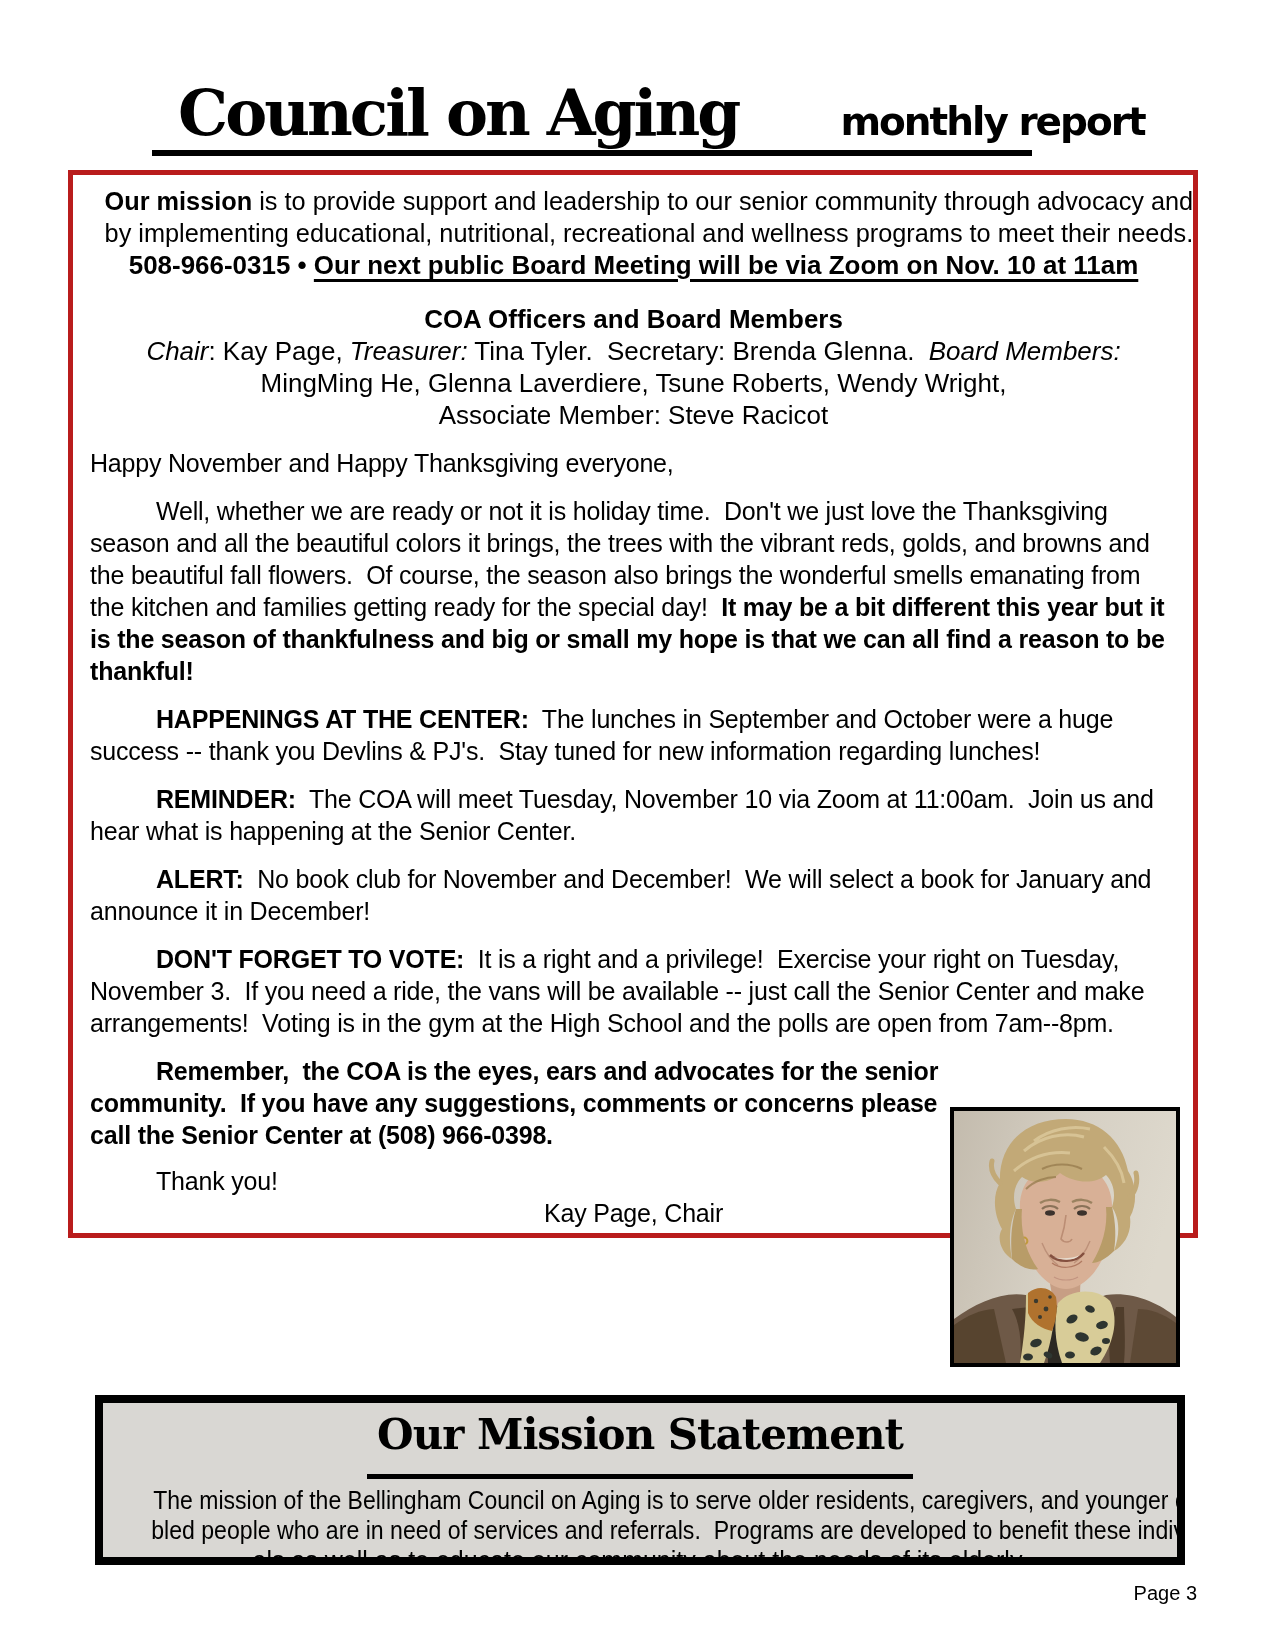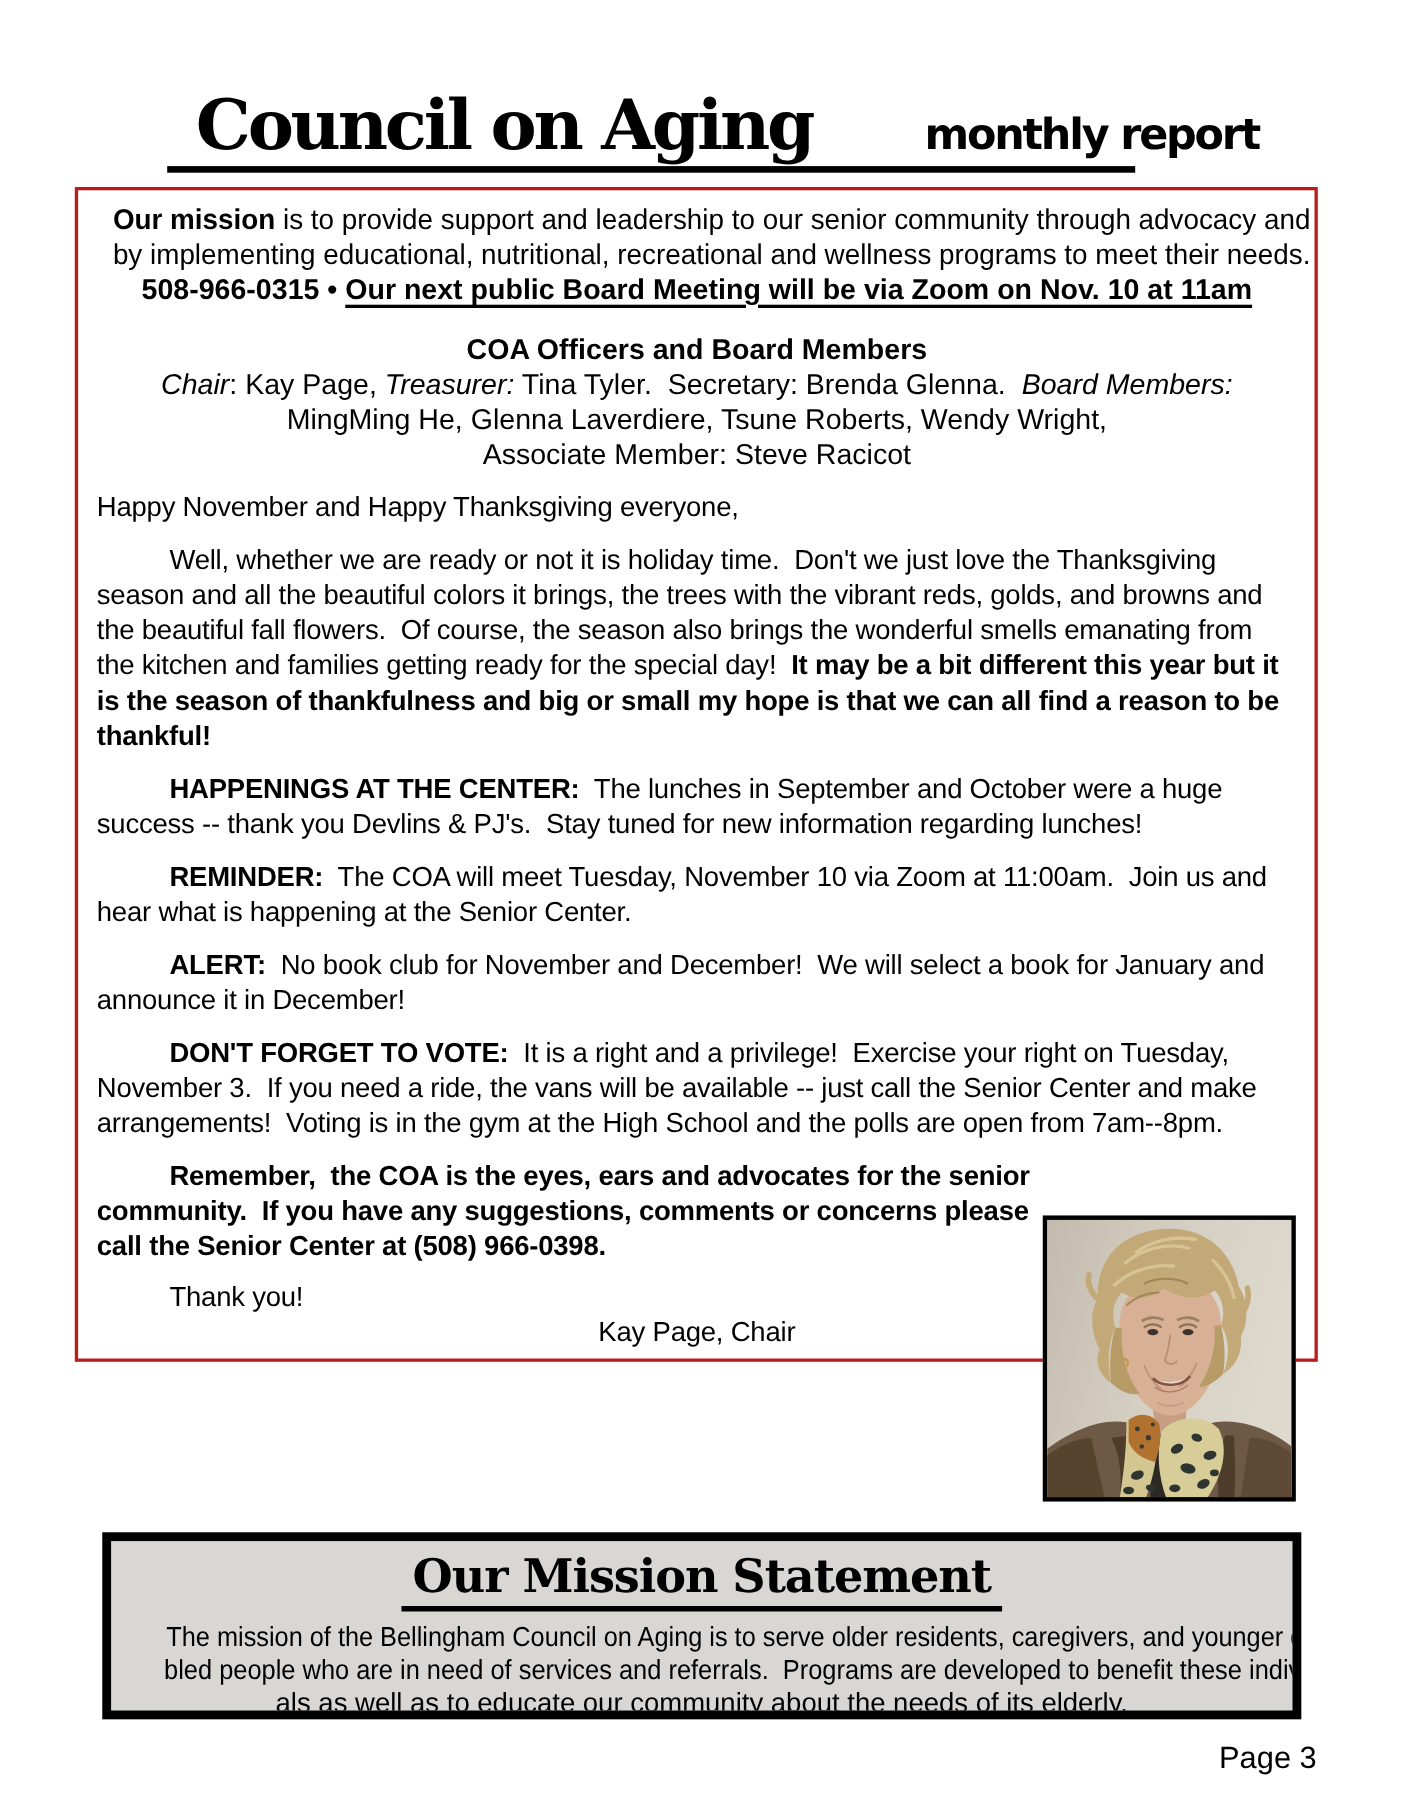--- a/index.html
+++ b/index.html
@@ -33,21 +33,21 @@
     font-family:"DejaVu Sans", sans-serif;
     font-weight:bold;
     font-size:39px;
     letter-spacing:-2px;
     margin-left:102px;
   }
   
   .main-box{
     position:absolute;left:68px;top:170px;
     width:1130px;height:1068px;
-    border:3px solid #b91c1c;
+    border:5px solid #b91c1c;
     box-sizing:border-box;
     padding:4px 16px 0 17px;
   }
   .fitline{
     display:block;
     white-space:pre;
     transform-origin:50% 50%;
   }
   .center{text-align:center;}
   .top-mission{padding-top:6px;font-size:26px;line-height:32px;}
@@ -81,27 +81,27 @@
     overflow:hidden;
   }
   .mb-title-wrap{margin-top:8px;line-height:48px;}
   .mb-title{
     display:inline-block;
     font-family:"DejaVu Serif", serif;
     font-weight:bold;
     font-size:42px;
     letter-spacing:-1px;
     border-bottom:5px solid #000;
-    padding:0 10px 3px;
+    padding:0 10px 15px;
   }
   .mb-body{margin-top:6px;font-size:25px;line-height:30px;padding:0 8px;}
   
   .pagenum{
     position:absolute;right:78px;top:1582px;
-    font-size:28px;
+    font-size:20px;
   }
 </style>
 </head>
 <body>
 
 <div class="page">
 
   <div class="header">
     <span class="title">Council on Aging</span>
     <span class="subtitle">monthly report</span>

